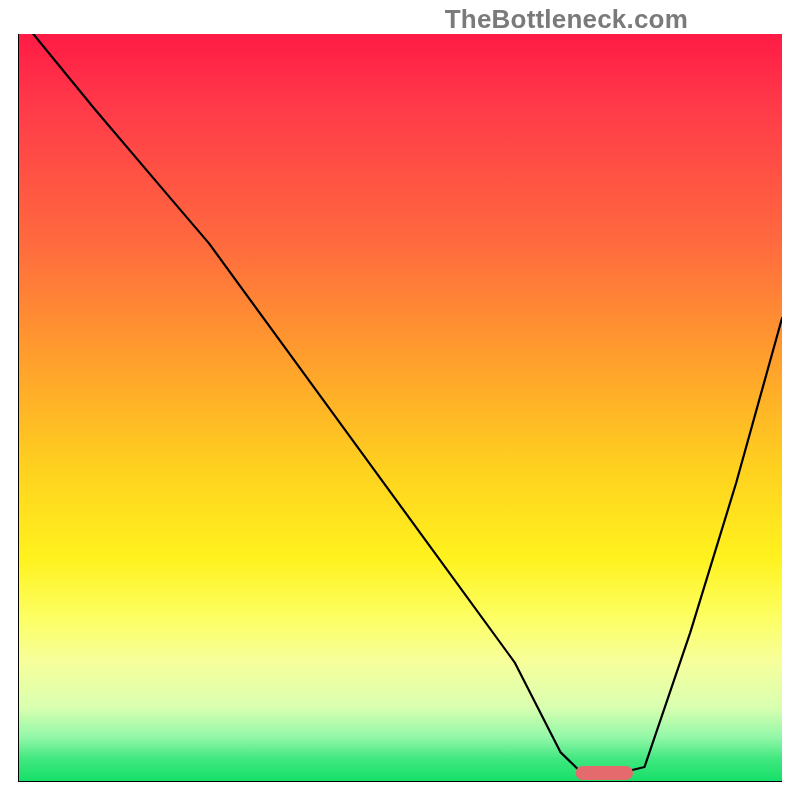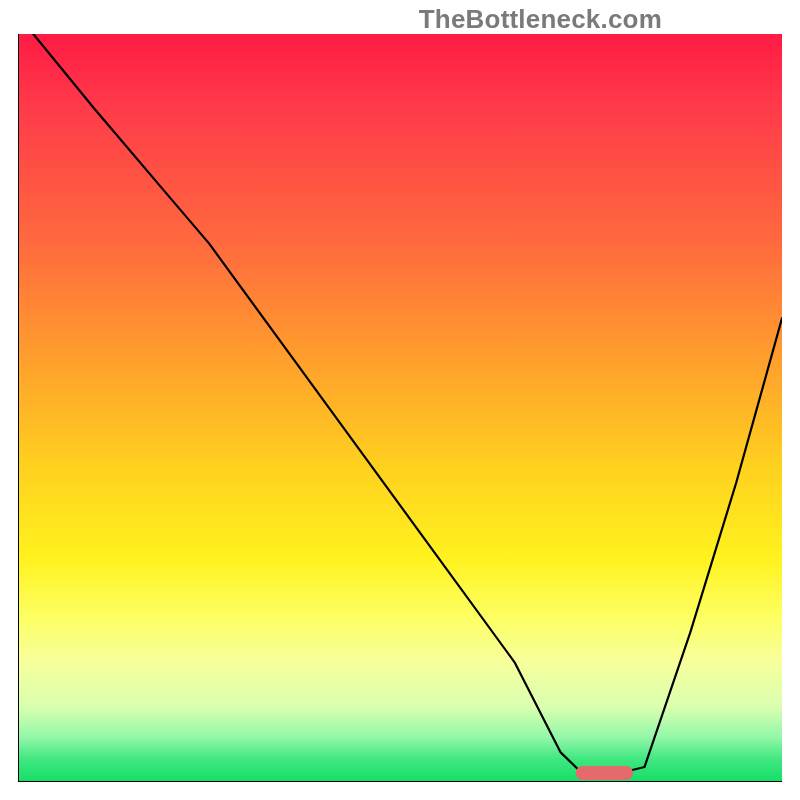--- a/index.html
+++ b/index.html
@@ -8,20 +8,21 @@
     width: 800px;
     height: 800px;
     overflow: hidden;
     background: #ffffff;
     font-family: Arial, Helvetica, sans-serif;
   }
   .stage {
     position: relative;
     width: 674px;
     height: 800px;
+    padding-left: 26px;
   }
   .watermark {
     position: absolute;
     top: 4px;
     right: 12px;
     font-size: 26px;
     font-weight: 600;
     color: #7a7a7a;
     letter-spacing: 0.2px;
     user-select: none;

